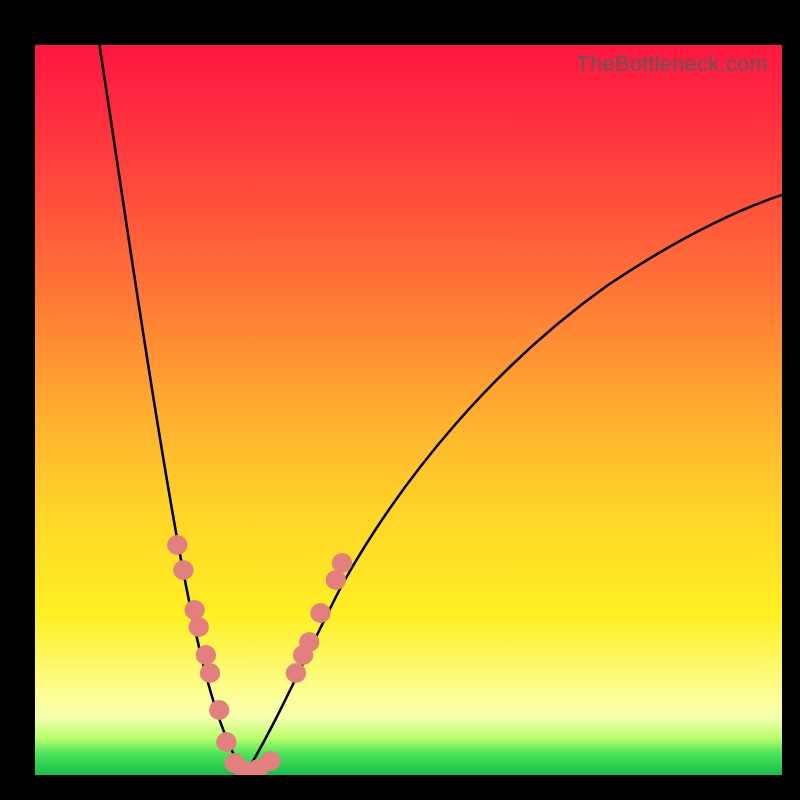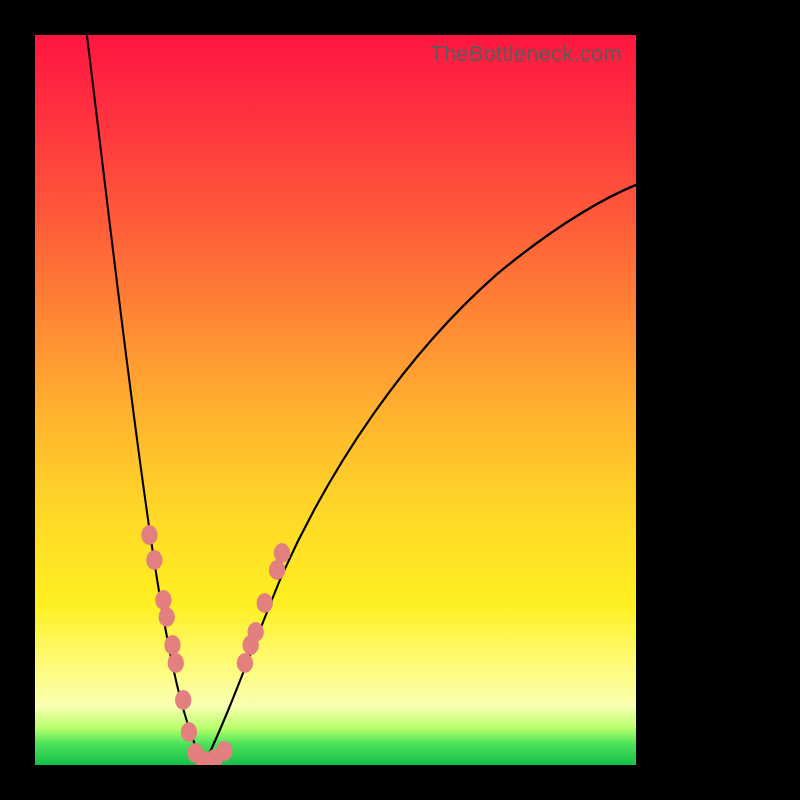--- a/index.html
+++ b/index.html
@@ -12,22 +12,22 @@
   }
   .outer {
     width: 800px;
     height: 800px;
     background: #000;
     position: relative;
   }
   .plot-area {
     position: absolute;
     left: 35px;
-    top: 35px;
-    width: 601px;
+    top: 45px;
+    width: 747px;
     height: 730px;
     
     background: linear-gradient(
       to bottom,
       #ff1640 0%,
       #ff2f3f 10%,
       #ff5a3a 25%,
       #ff8b34 40%,
       #ffb32e 52%,
       #ffd728 65%,

